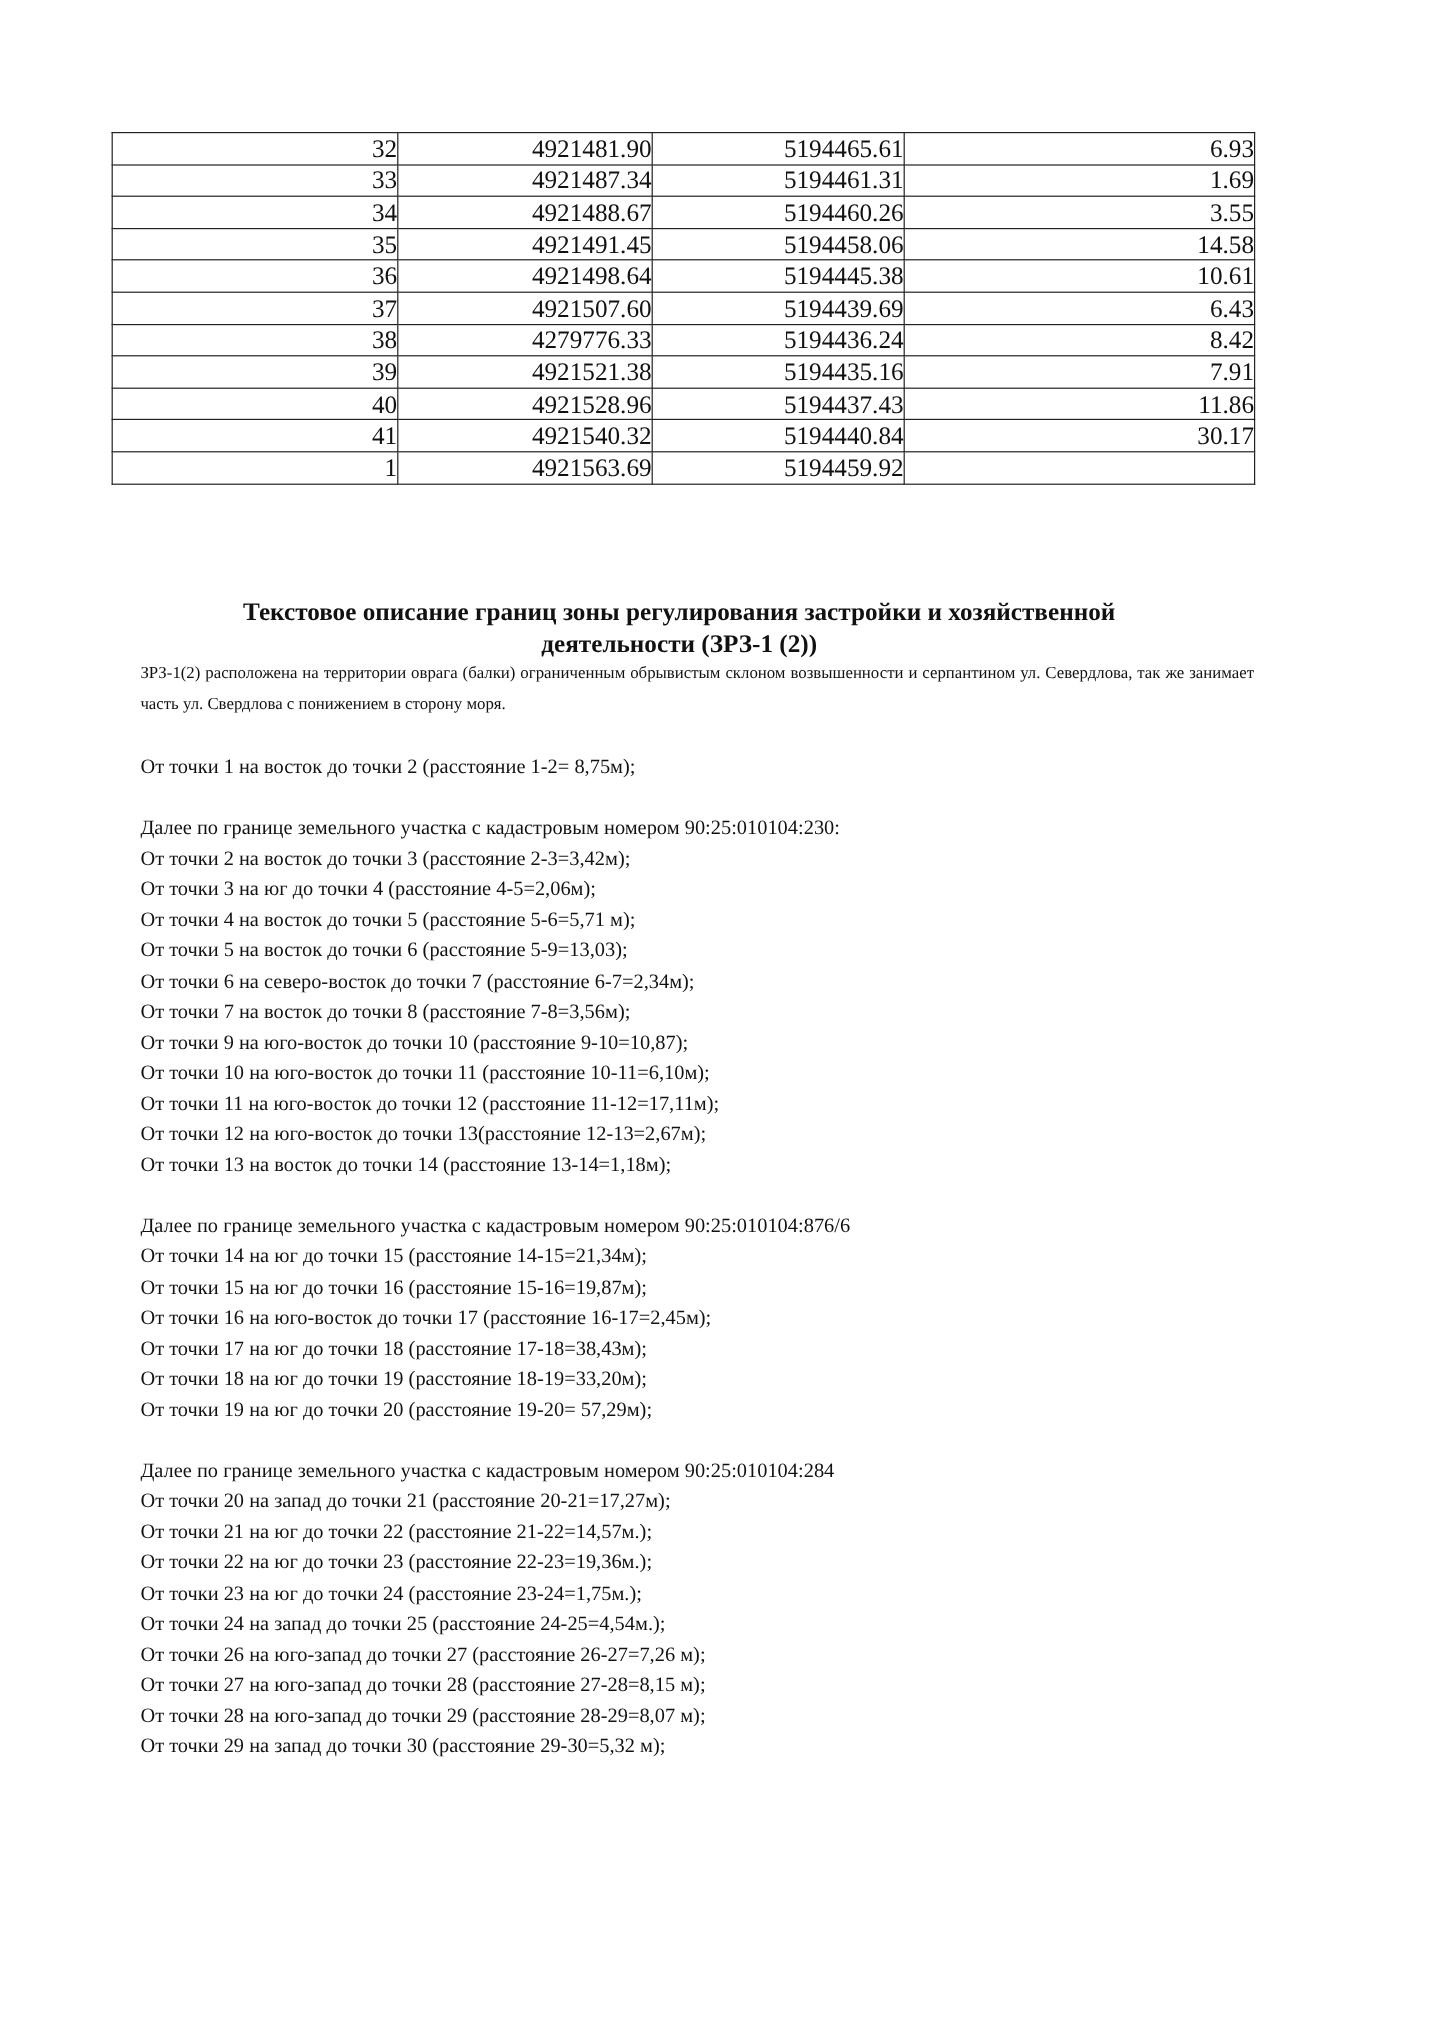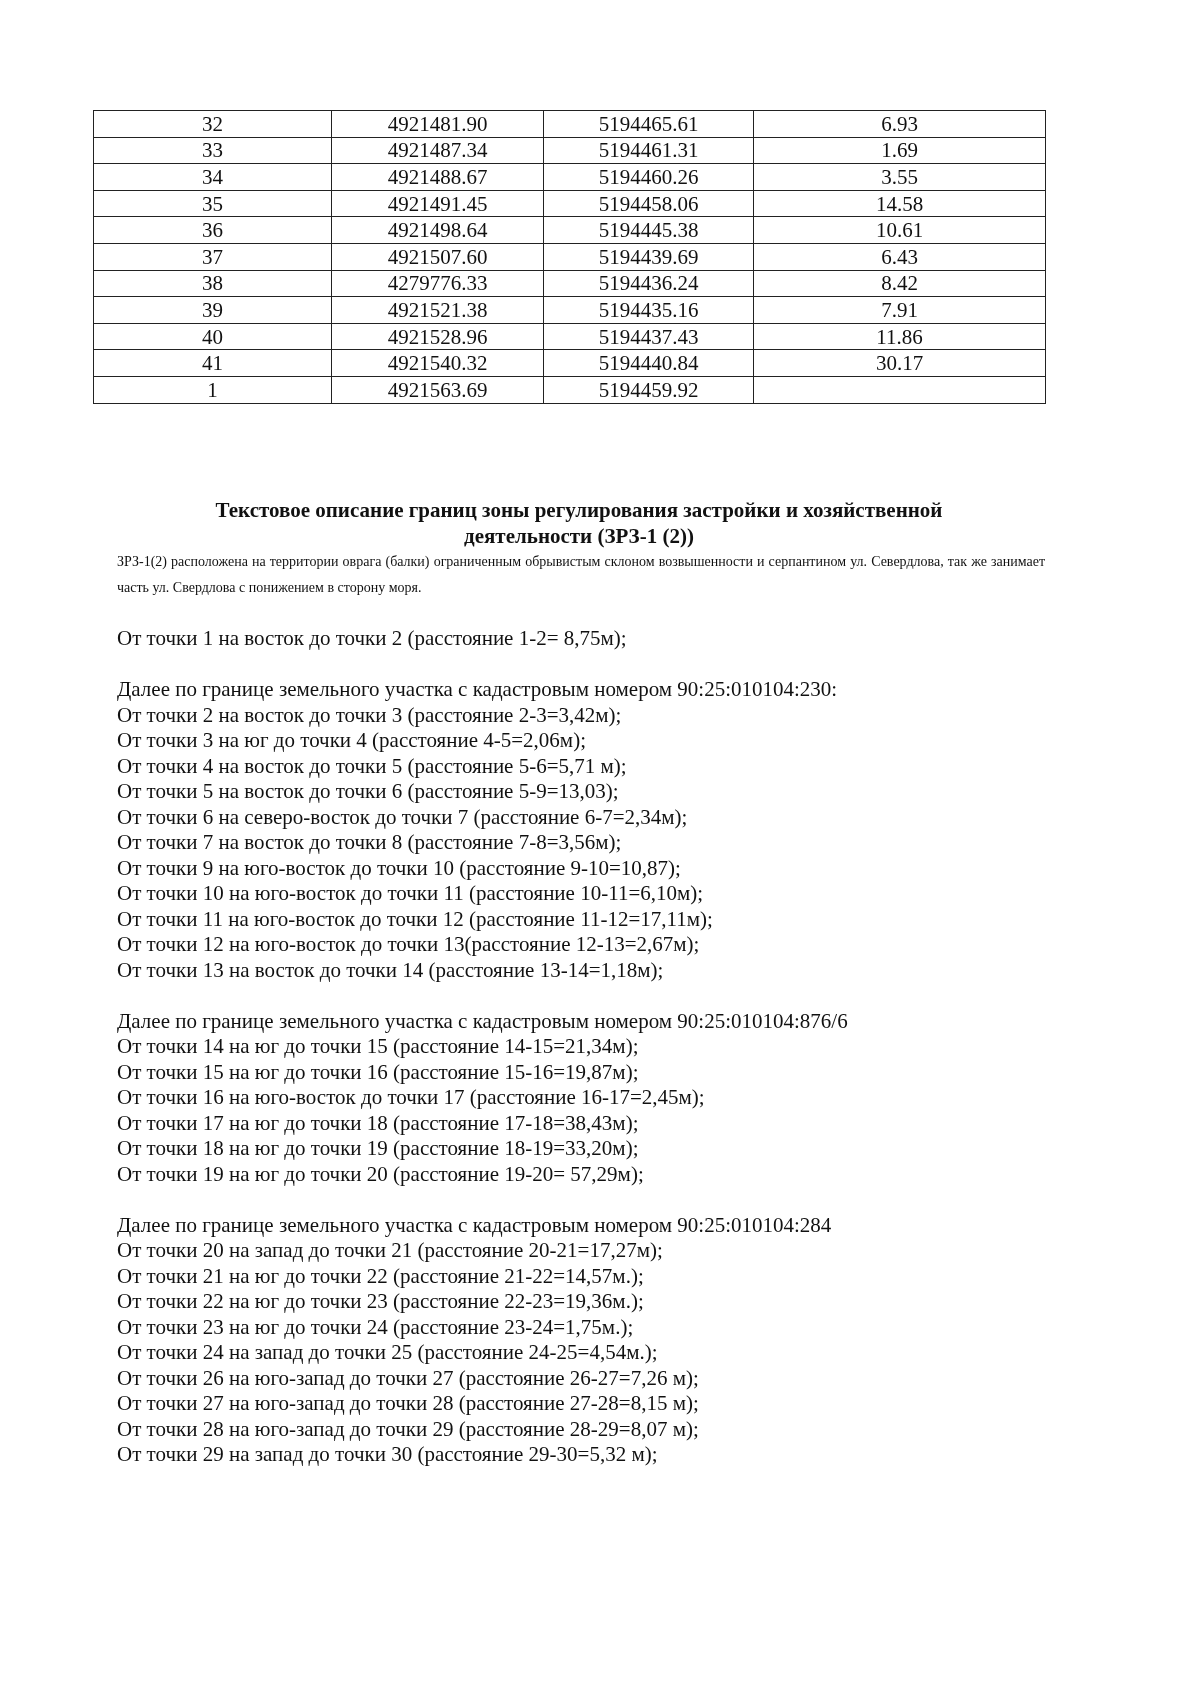--- a/index.html
+++ b/index.html
@@ -6,38 +6,38 @@
   body {
     width: 1200px; height: 1689px; position: relative; overflow: hidden;
     font-family: "Liberation Serif", "DejaVu Serif", serif; color: #111;
   }
   .coord-table {
     position: absolute; left: 93px; top: 110px; width: 952px;
     border-collapse: collapse; table-layout: fixed;
   }
   .coord-table td {
     border: 1.5px solid #222; height: 25.6px; padding: 0;
-    text-align: center; font-size: 21px; line-height: 24px;
+    text-align: right; font-size: 21px; line-height: 24px;
   }
   .coord-table col.c1 { width: 238px; }
   .coord-table col.c2 { width: 212px; }
   .coord-table col.c3 { width: 210px; }
   .coord-table col.c4 { width: 292px; }
   .heading {
-    position: absolute; left: 115px; top: 497px; width: 928px;
+    position: absolute; left: 102px; top: 497px; width: 928px;
     text-align: center; font-weight: bold; font-size: 21px; line-height: 26px;
   }
   .intro {
     position: absolute; left: 117px; top: 549px; width: 928px;
     font-size: 14px; line-height: 25.5px; text-align: justify;
   }
   .intro p { margin: 0; }
   .lines {
     position: absolute; left: 117px; top: 626px; width: 928px;
-    font-size: 21px; line-height: 25.5px;
+    font-size: 17px; line-height: 25.5px;
   }
   .lines .ln { white-space: nowrap; height: 25.5px; }
   .lines .gap { height: 25.5px; }
 </style>
 </head>
 <body>
 
 <table class="coord-table">
   <colgroup>
       <col class="c1">

